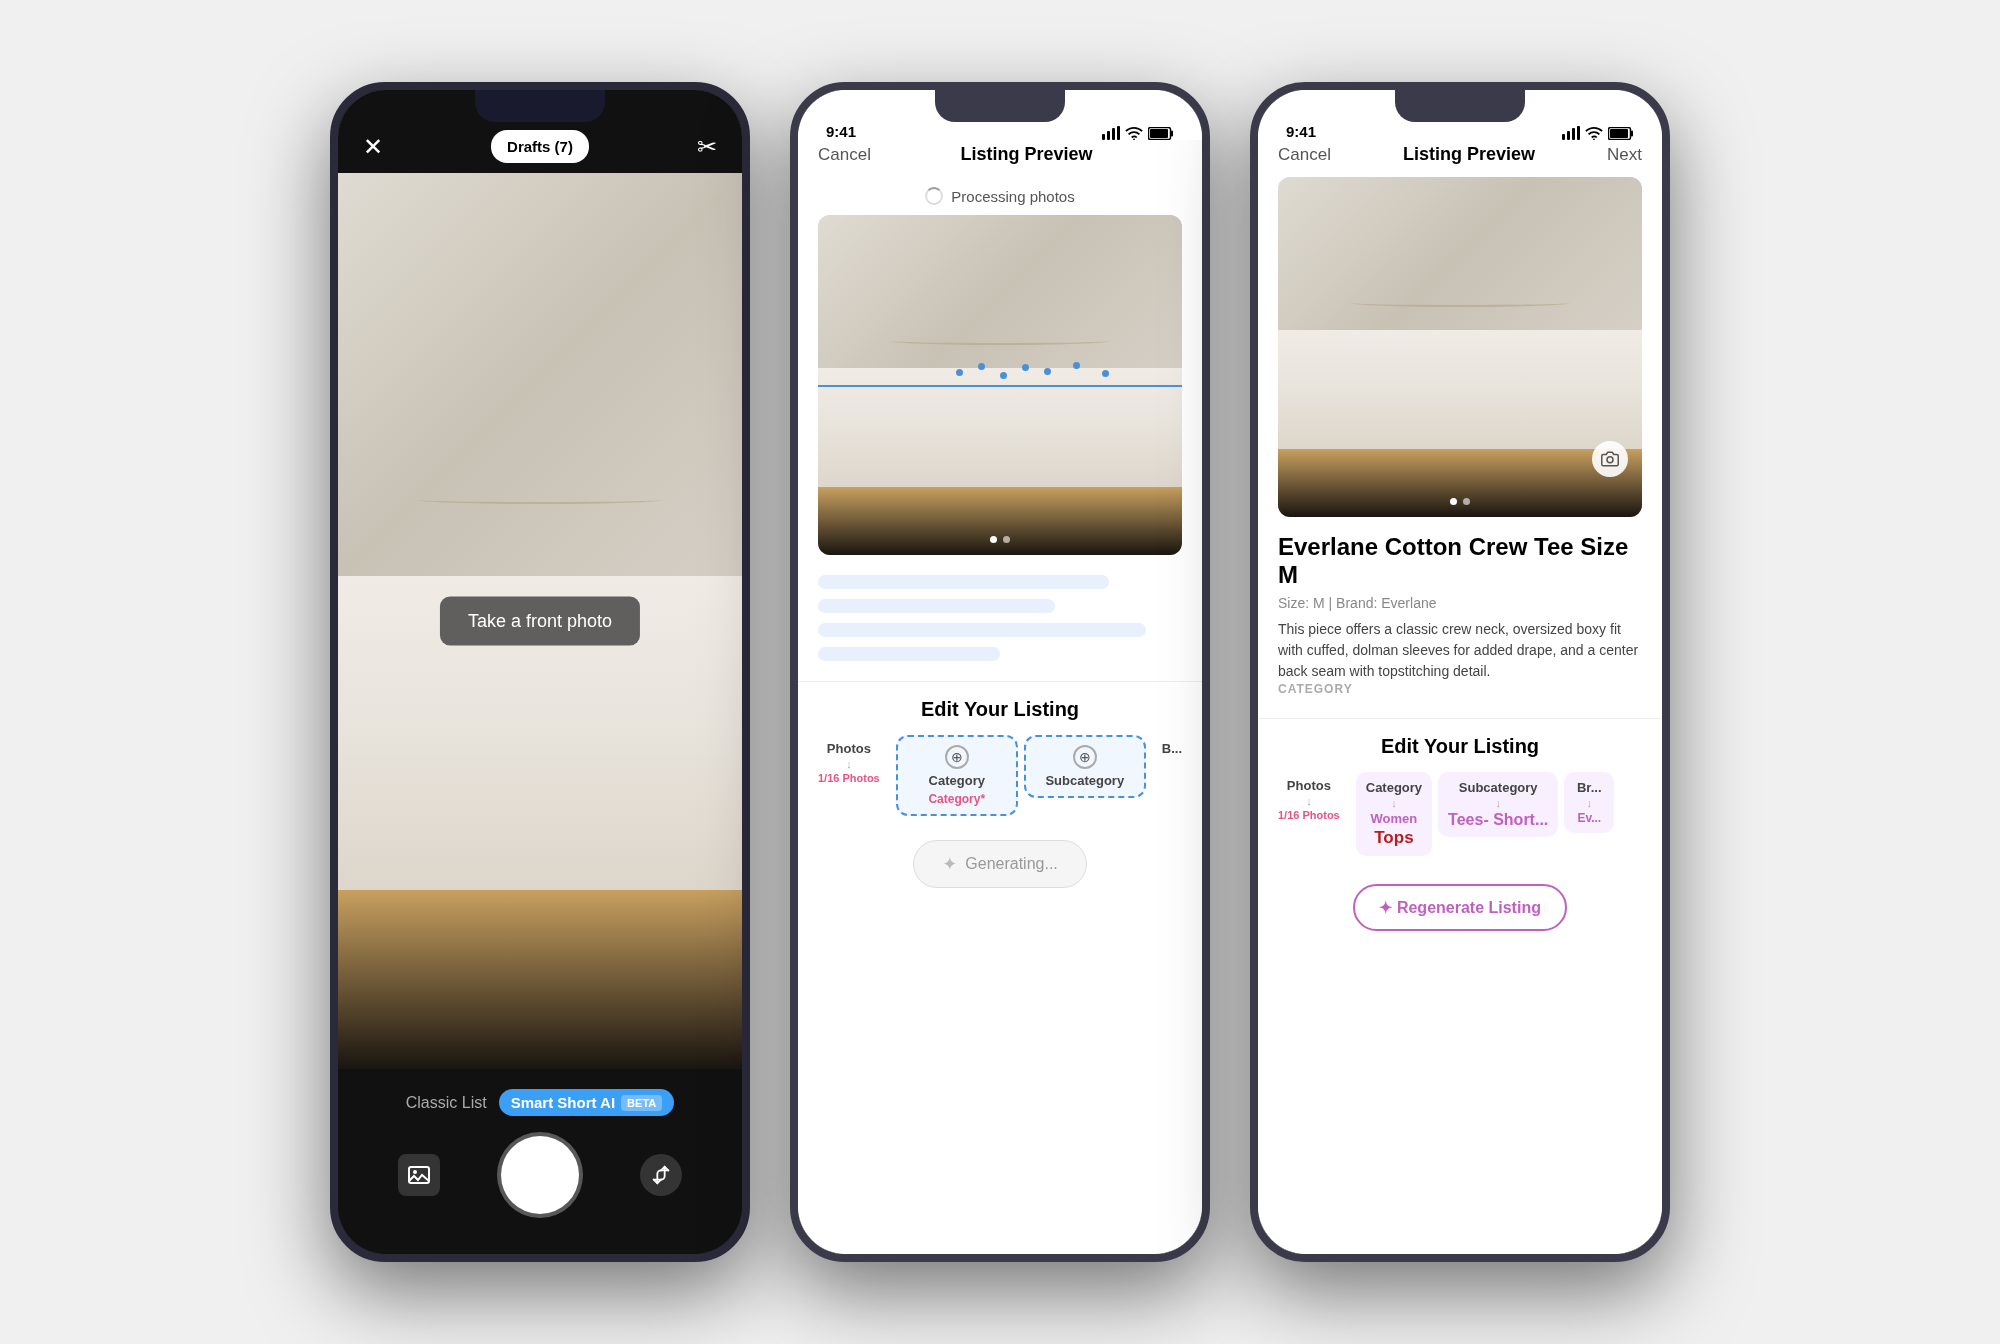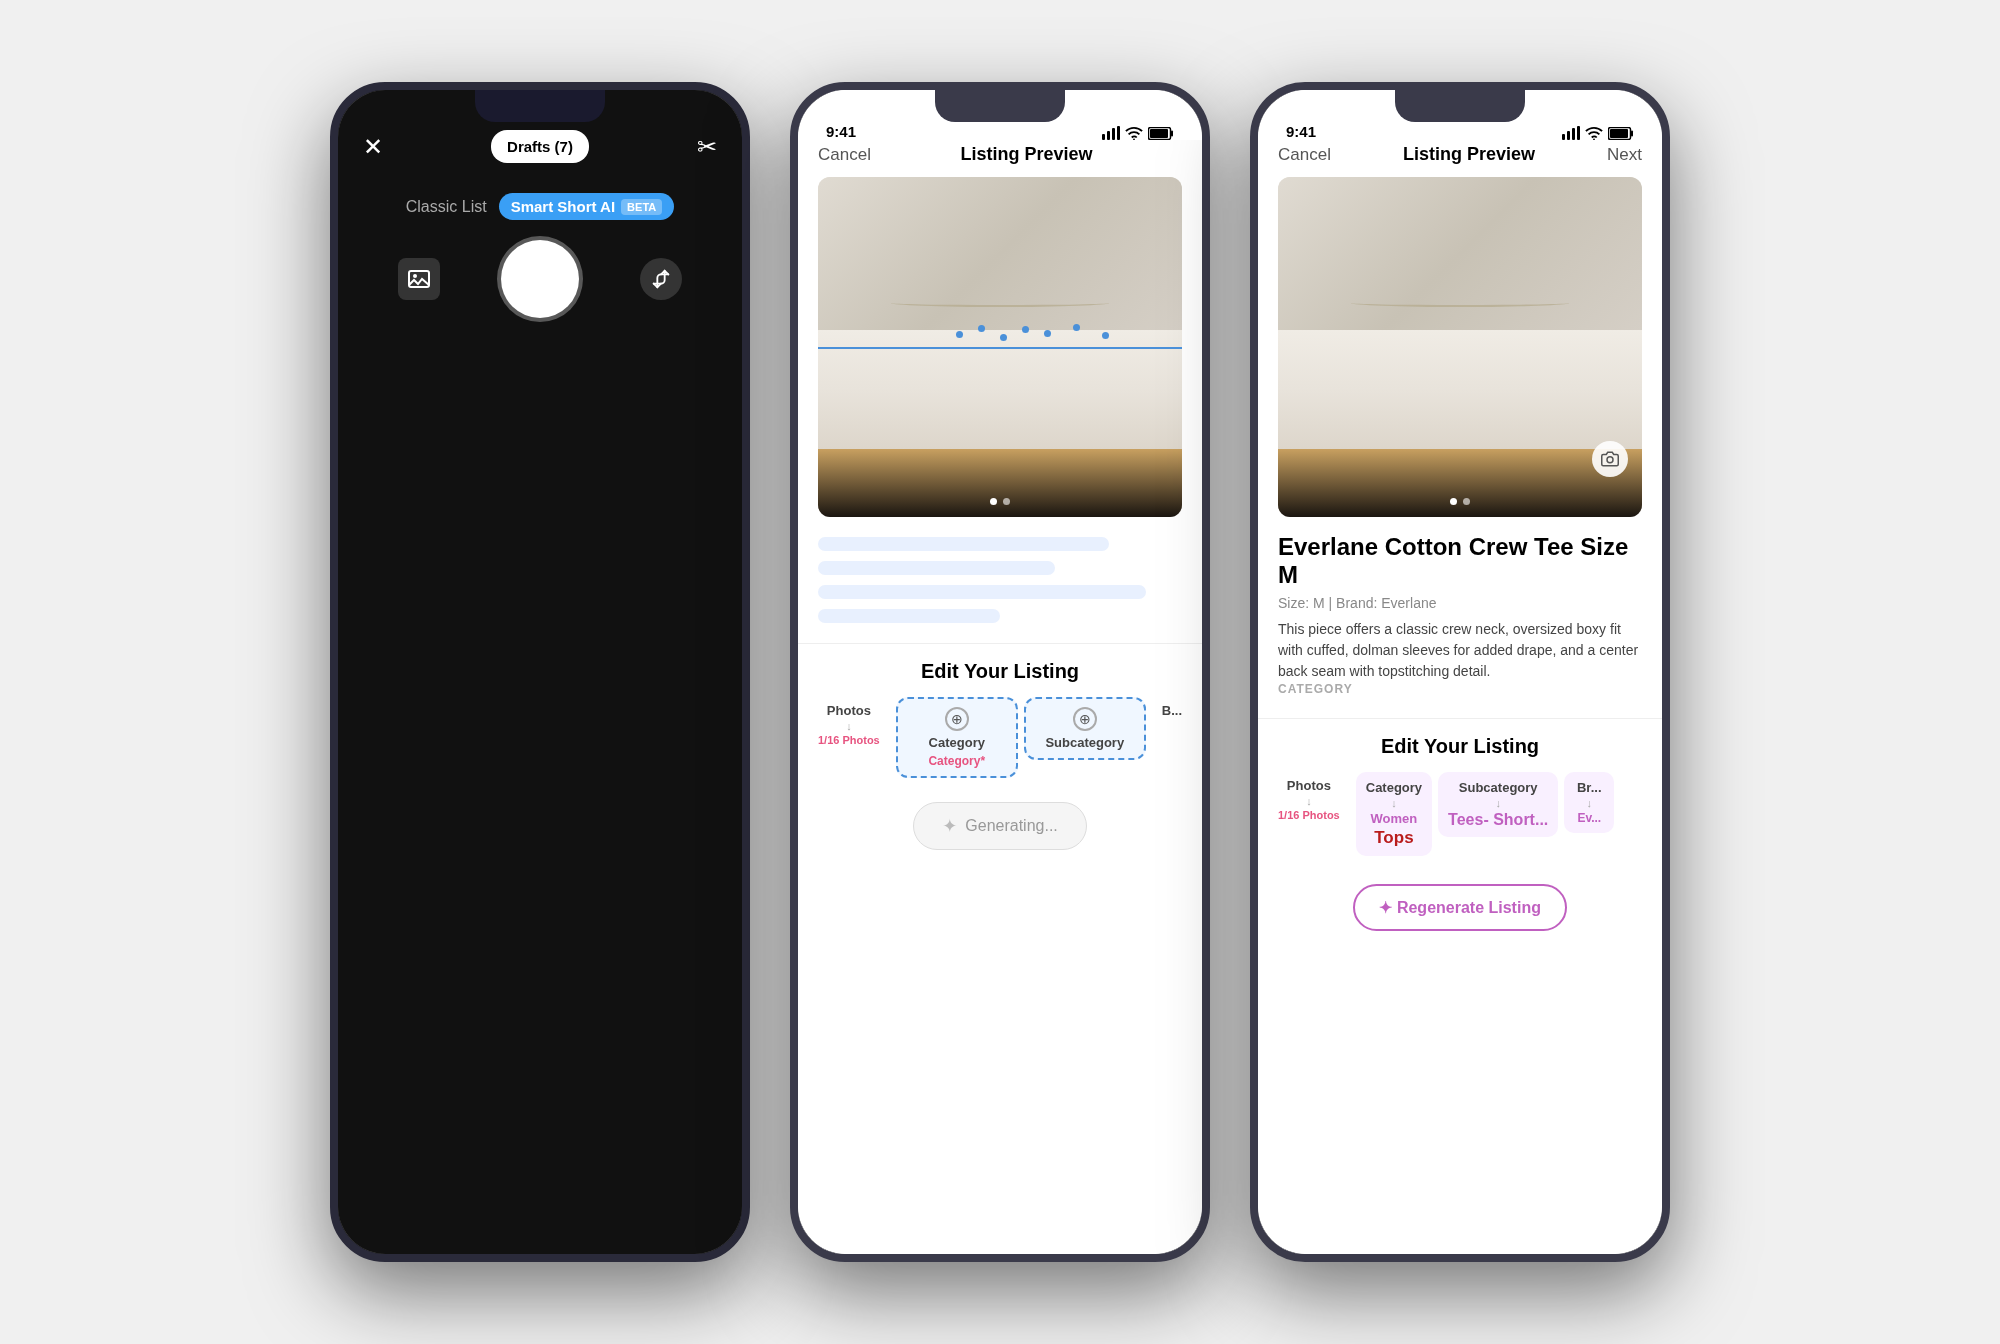--- a/index.html
+++ b/index.html
@@ -566,20 +566,29 @@
           <button class="btn-icon-white">✕</button>
         </div>
         <div style="padding-top:30px;">
           <button class="drafts-btn">Drafts (7)</button>
         </div>
         <div style="padding-top:30px;">
           <button class="btn-icon-white">✂</button>
         </div>
       </div>
 
+      <div class="camera-photo">
+        <div class="photo-bg-sim">
+          <div class="photo-top-section"></div>
+          <div class="photo-shirt-section"></div>
+          <div class="photo-bottom-section"></div>
+          <div class="chain-detail"></div>
+        </div>
+        <div class="take-photo-label">Take a front photo</div>
+      </div>
 
       <div class="camera-bottom">
         <div class="listing-toggle">
           <span class="toggle-label">Classic List</span>
           <div class="smart-badge">
             <span class="smart-badge-text">Smart Short AI</span>
             <span class="beta-tag">BETA</span>
           </div>
         </div>
         <div class="camera-controls">
@@ -636,20 +645,24 @@
             </svg>
         </div>
       </div>
 
       <div class="nav-bar">
         <span class="nav-cancel">Cancel</span>
         <span class="nav-title">Listing Preview</span>
         <span class="nav-next"></span>
       </div>
 
+      <div class="processing-banner">
+        <span class="spinner-icon"></span>
+        <span>Processing photos</span>
+      </div>
 
       <div class="product-image-container">
         <div class="photo-bg-sim">
           <div class="photo-top-section"></div>
           <div class="photo-shirt-section"></div>
           <div class="photo-bottom-section"></div>
           <div class="chain-detail"></div>
         </div>
 
         <div class="scan-dots">

